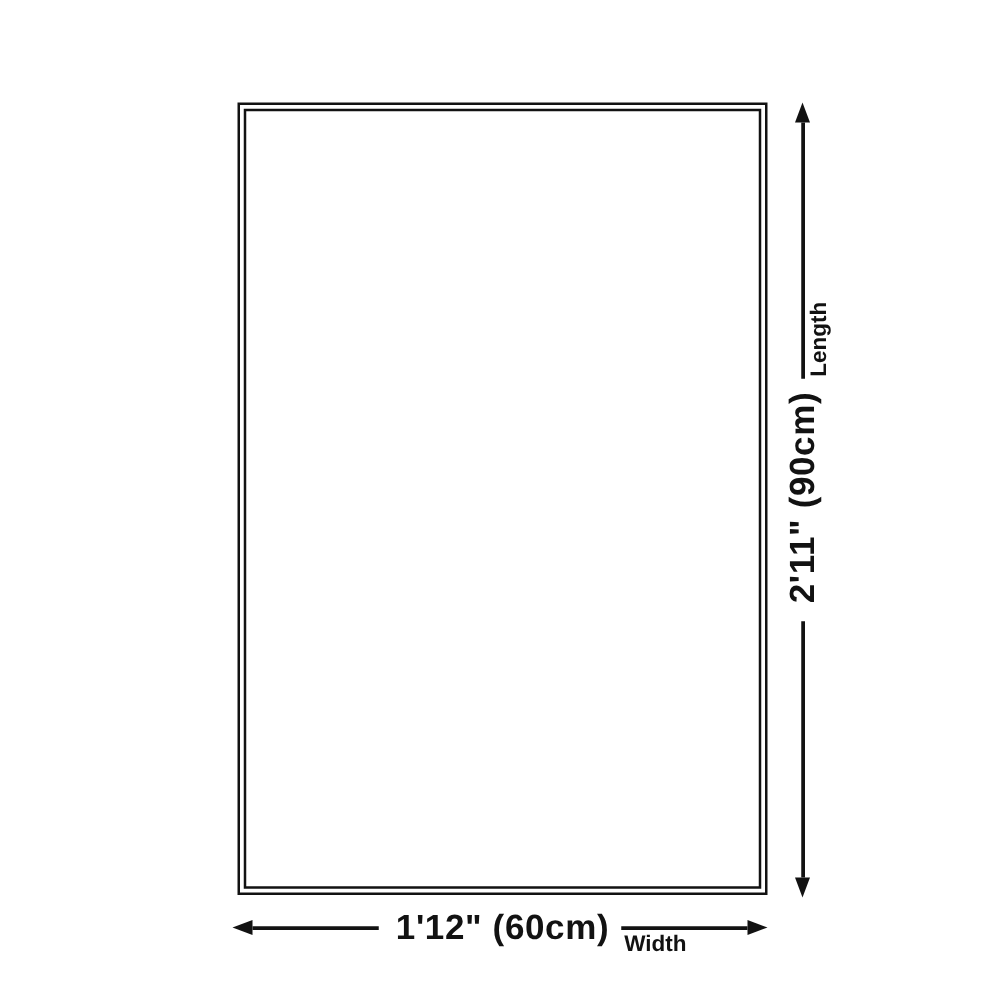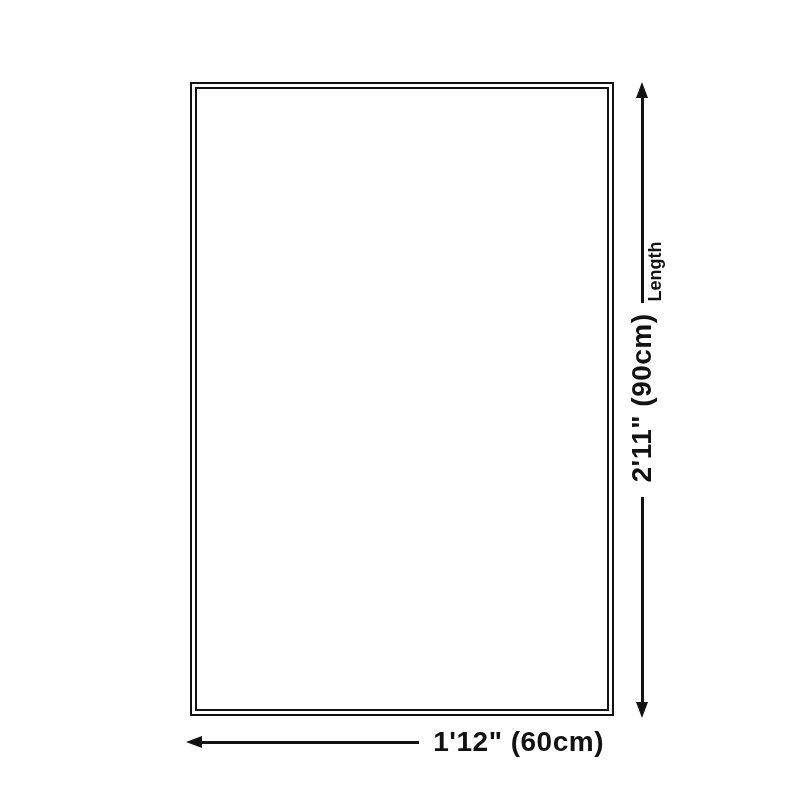--- a/index.html
+++ b/index.html
@@ -124,15 +124,20 @@
       <span class="head head-right"></span>
     </div>
   </div>
 
   <div class="dim dim-h">
     <div class="seg">
       <span class="head head-left"></span>
       <span class="shaft"></span>
     </div>
     <div class="dim-value">1'12" (60cm)</div>
+    <div class="seg">
+      <span class="dim-label">Width</span>
+      <span class="shaft"></span>
+      <span class="head head-right"></span>
+    </div>
   </div>
 
 </div>
 
 </body></html>

